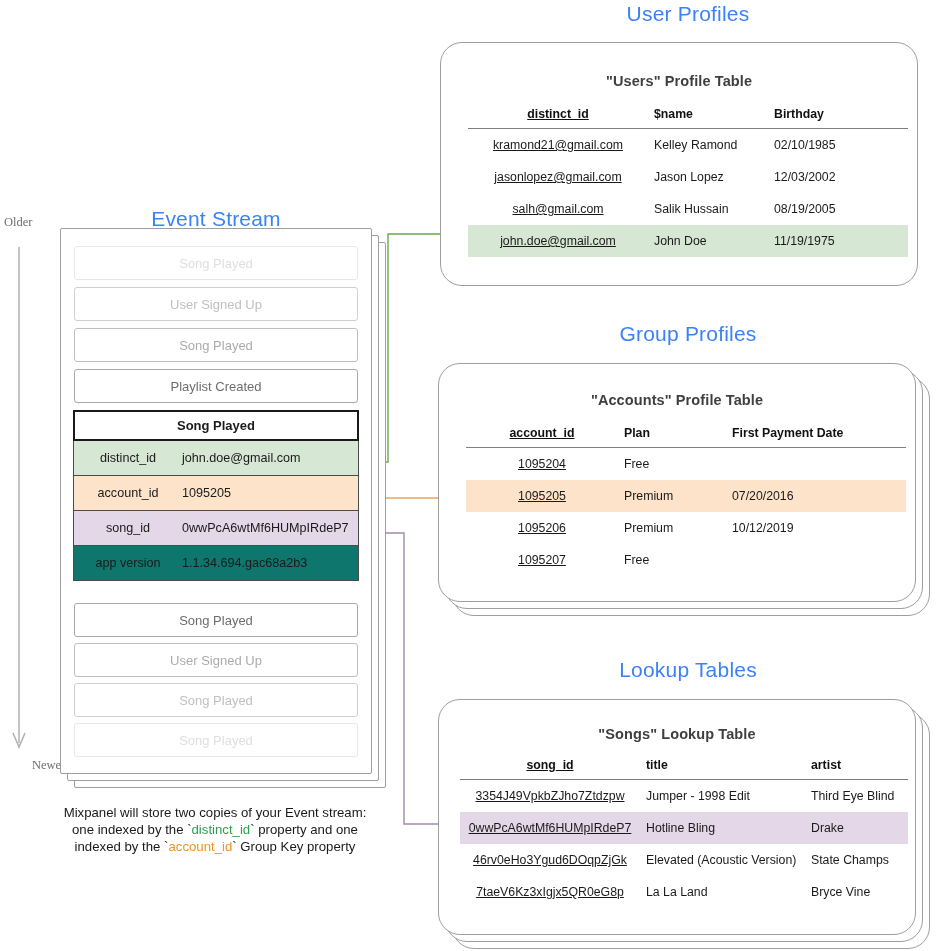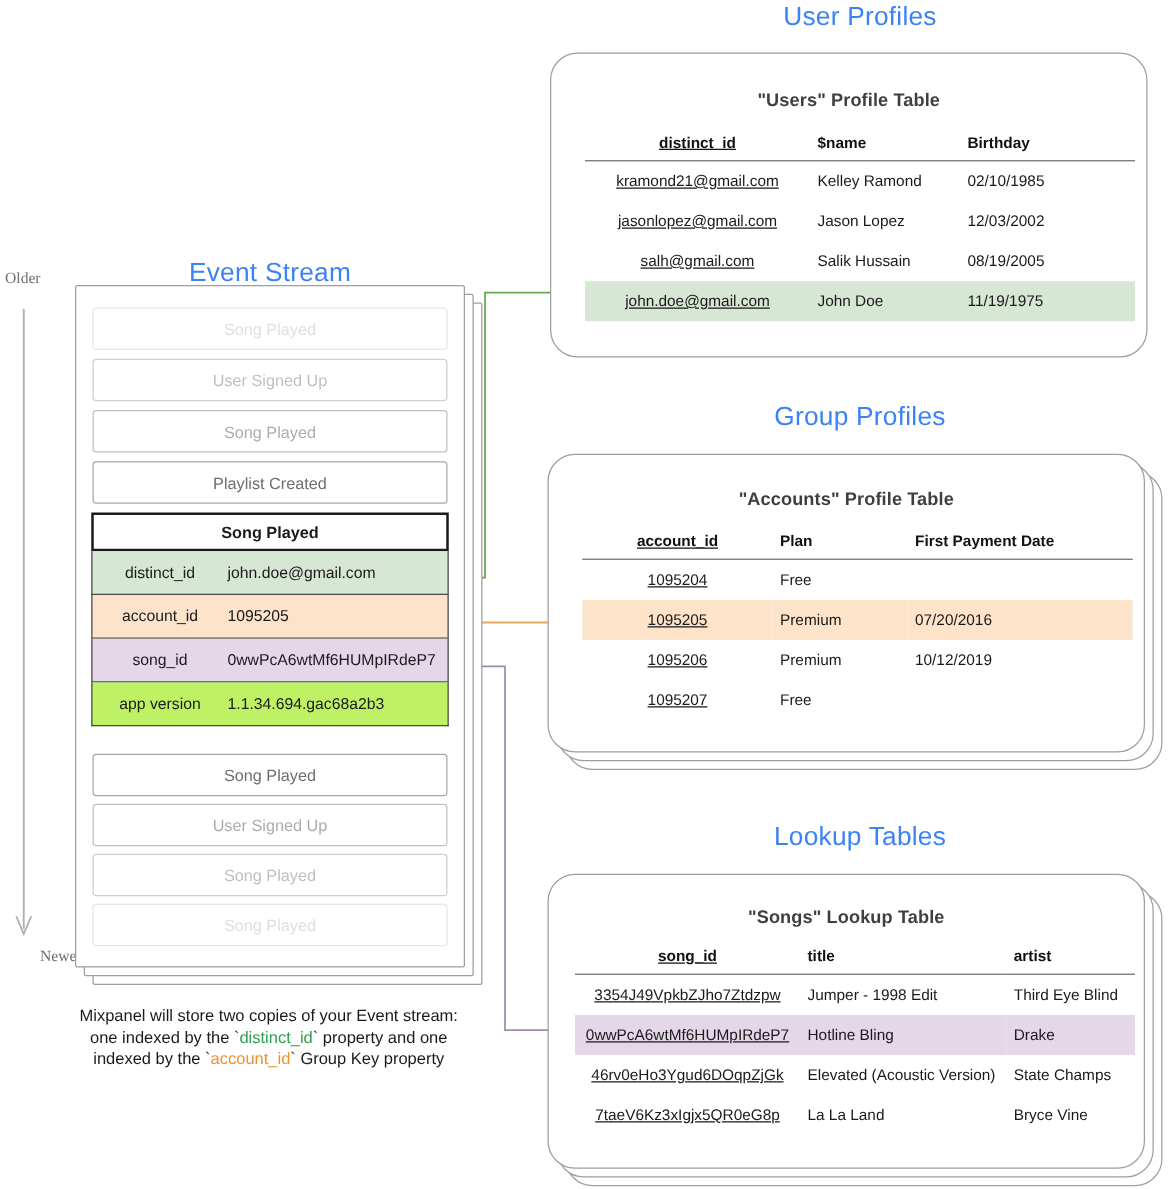--- a/index.html
+++ b/index.html
@@ -124,21 +124,21 @@
     display: flex;
     align-items: center;
     font-size: 12.6px;
     color: #1a1a1a;
   }
   .fe-row .k { width: 108px; text-align: center; flex: none; }
   .fe-row .v { flex: 1; text-align: left; }
   .fe-row.green  { background: #d6e7d3; }
   .fe-row.orange { background: #fce3c9; }
   .fe-row.purple { background: #e4d7e8; }
-  .fe-row.plain  { background: #bef264; }
+  .fe-row.plain  { background: #0f766e; }
 
   
   #timeline { position: absolute; }
   .tl-label {
     position: absolute;
     font-size: 12.5px;
     color: #6e6e6e;
     white-space: nowrap;
   }
 

